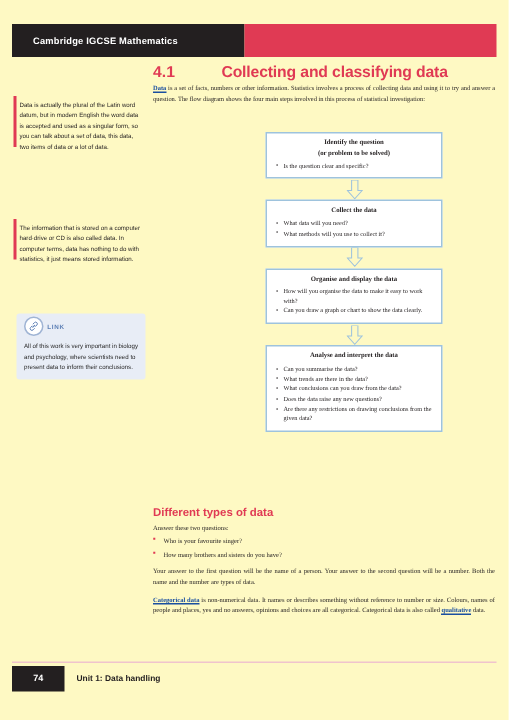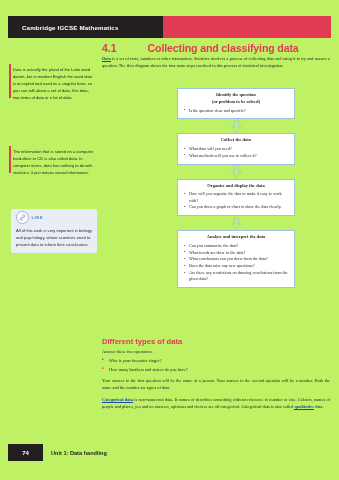--- a/index.html
+++ b/index.html
@@ -14,21 +14,21 @@
     font-family: "Liberation Sans", sans-serif;
     position: relative;
     color: #231f20;
   }
 
   .page {
     position: absolute;
     left: 0; top: 0;
     width: 339px;
     height: 480px;
-    background: #bef264;
+    background: #fef9c3;
   }
 
   
   .header-band {
     position: absolute;
     left: 8px; top: 16px;
     width: 323px; height: 22px;
     display: flex;
   }
   .header-black {

